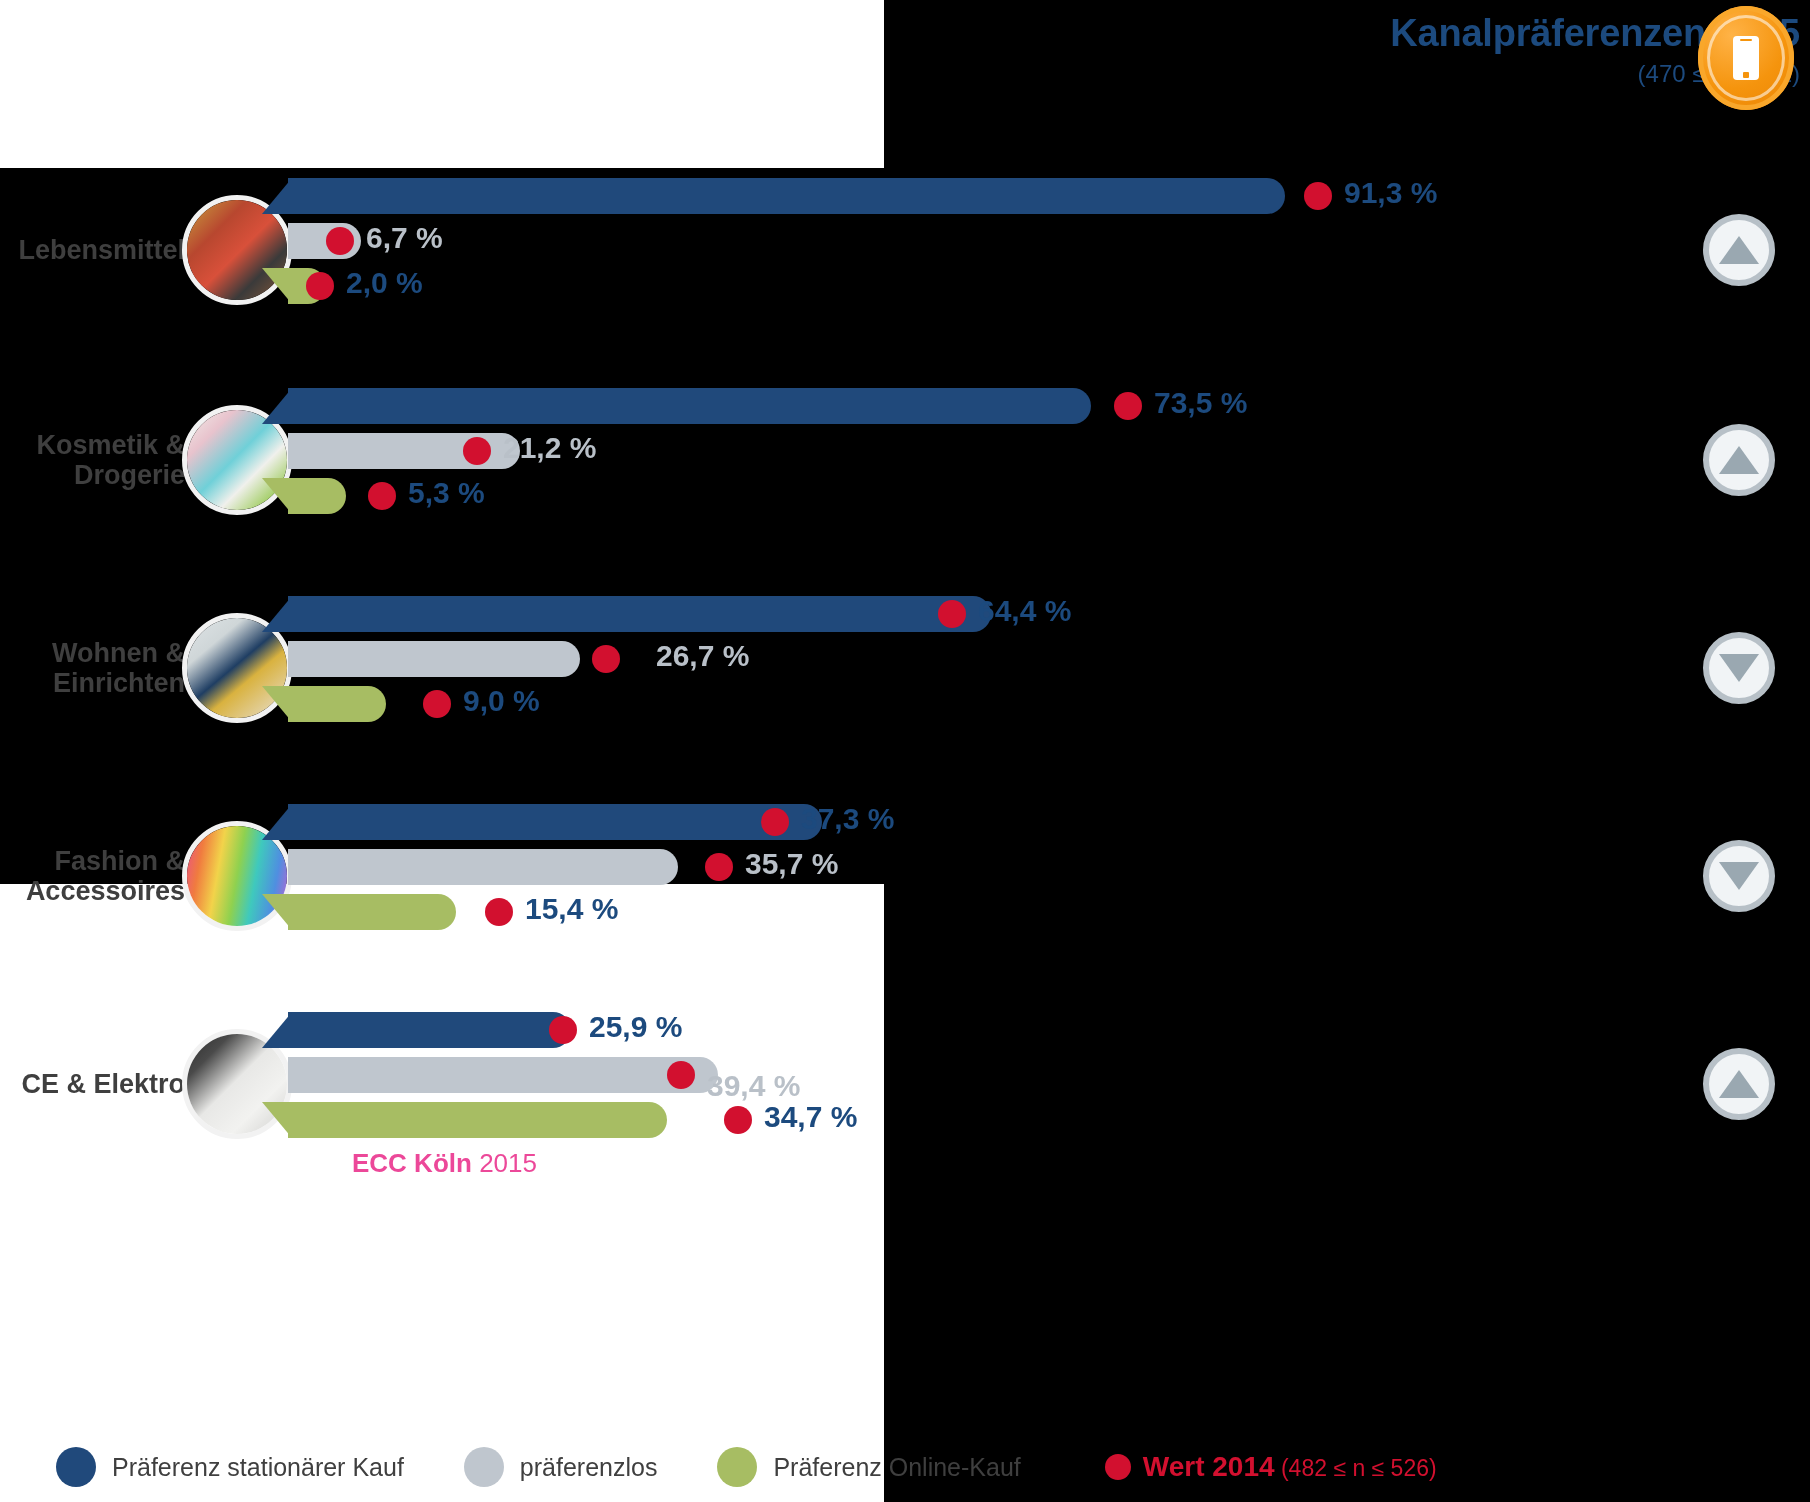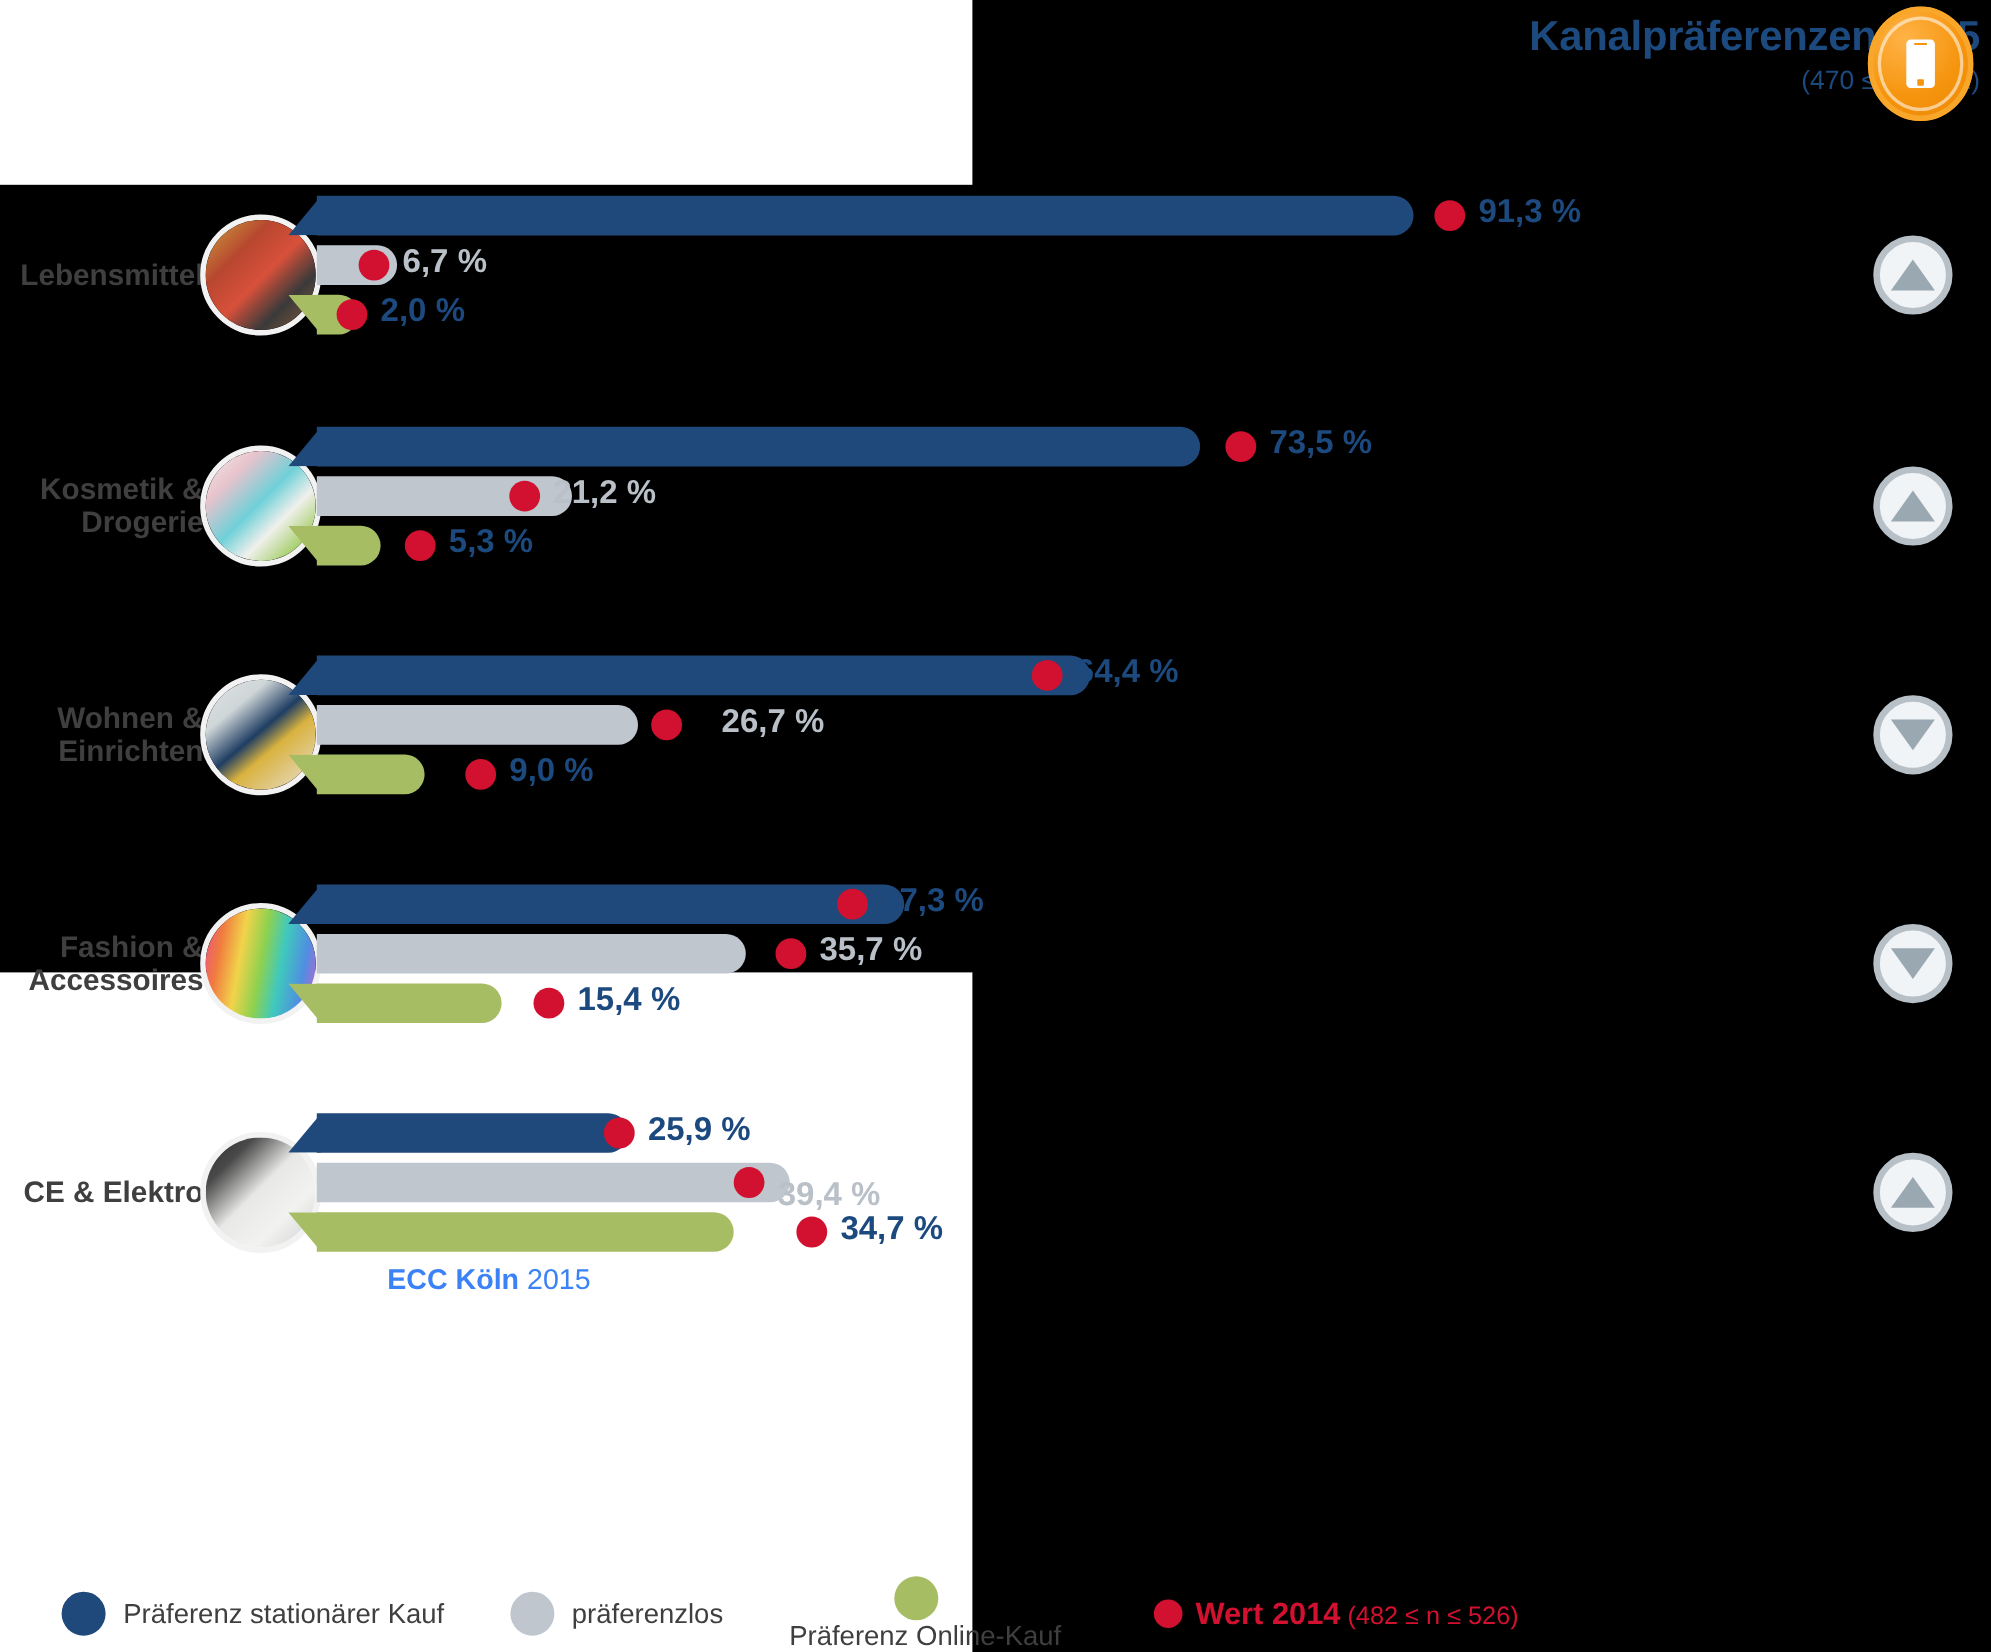--- a/index.html
+++ b/index.html
@@ -85,36 +85,36 @@
     background:#f1f4f6; border:6px solid #b7c0c7;
     display:flex; align-items:center; justify-content:center;
   }
   .tri { width:0; height:0; }
   .tri.up   { border-left:20px solid transparent; border-right:20px solid transparent; border-bottom:28px solid #9aa8b1; }
   .tri.down { border-left:20px solid transparent; border-right:20px solid transparent; border-top:28px solid #9aa8b1; }
 
   
   #source {
     position:absolute; left:352px; top:1148px;
-    font-size:26px; color:#3b82f6;
+    font-size:26px; color:#ec4899;
   }
   #source b { font-weight:bold; }
 
   
   #legend {
     position:absolute; left:0; bottom:0; width:1810px; height:70px;
     display:flex; align-items:center; padding-left:56px; gap:18px;
     font-size:25px;
   }
   .lg { display:flex; align-items:center; }
   .lg .sw { width:40px; height:40px; border-radius:50%; margin-right:16px; flex:none; }
   .lg .tx { color:#3f3f3f; white-space:nowrap; }
   .lg.first { margin-right:42px; }
   .lg.second { margin-right:42px; }
-  .lg.third { margin-right:66px;flex-direction:column; }
+  .lg.third { margin-right:66px; }
   .lg.fourth .sw { width:26px; height:26px; background:#d2102f; margin-right:12px; }
   .lg.fourth .tx { color:#d2102f;text-align:center; }
   .lg.fourth .tx b { font-weight:bold; font-size:28px; }
   .lg.fourth .tx span.n { font-size:23px; }
 </style>
 </head>
 <body>
 
 <div class="plate" id="plate-top"></div>
 <div class="plate" id="plate-bot"></div>

